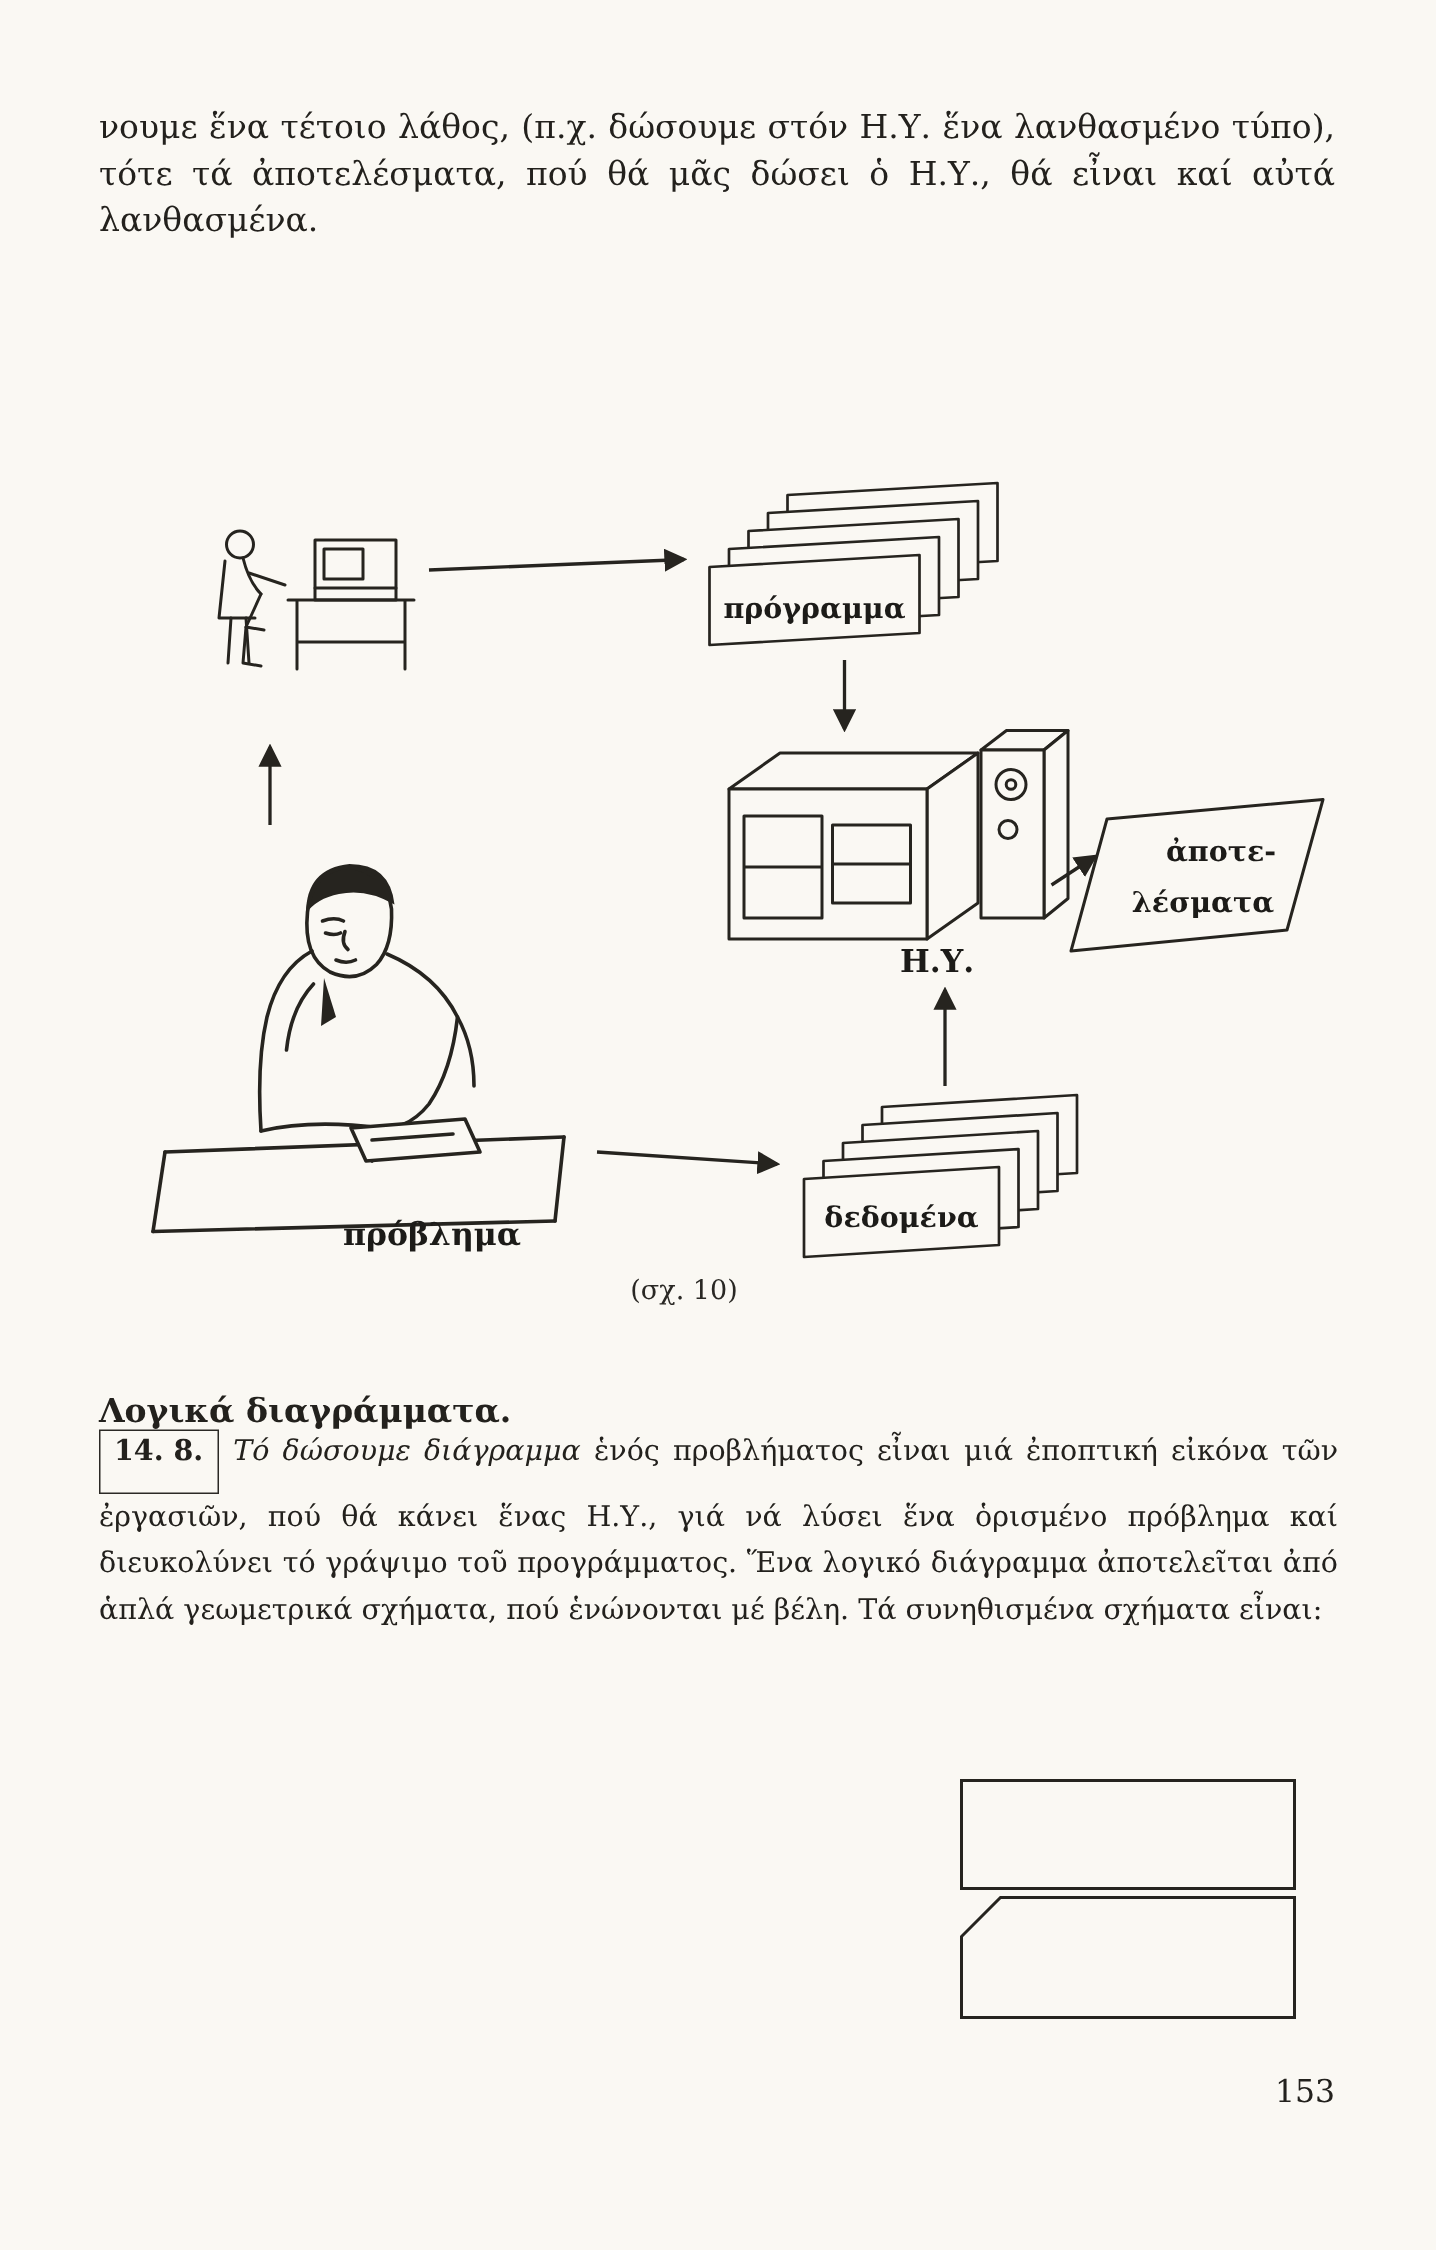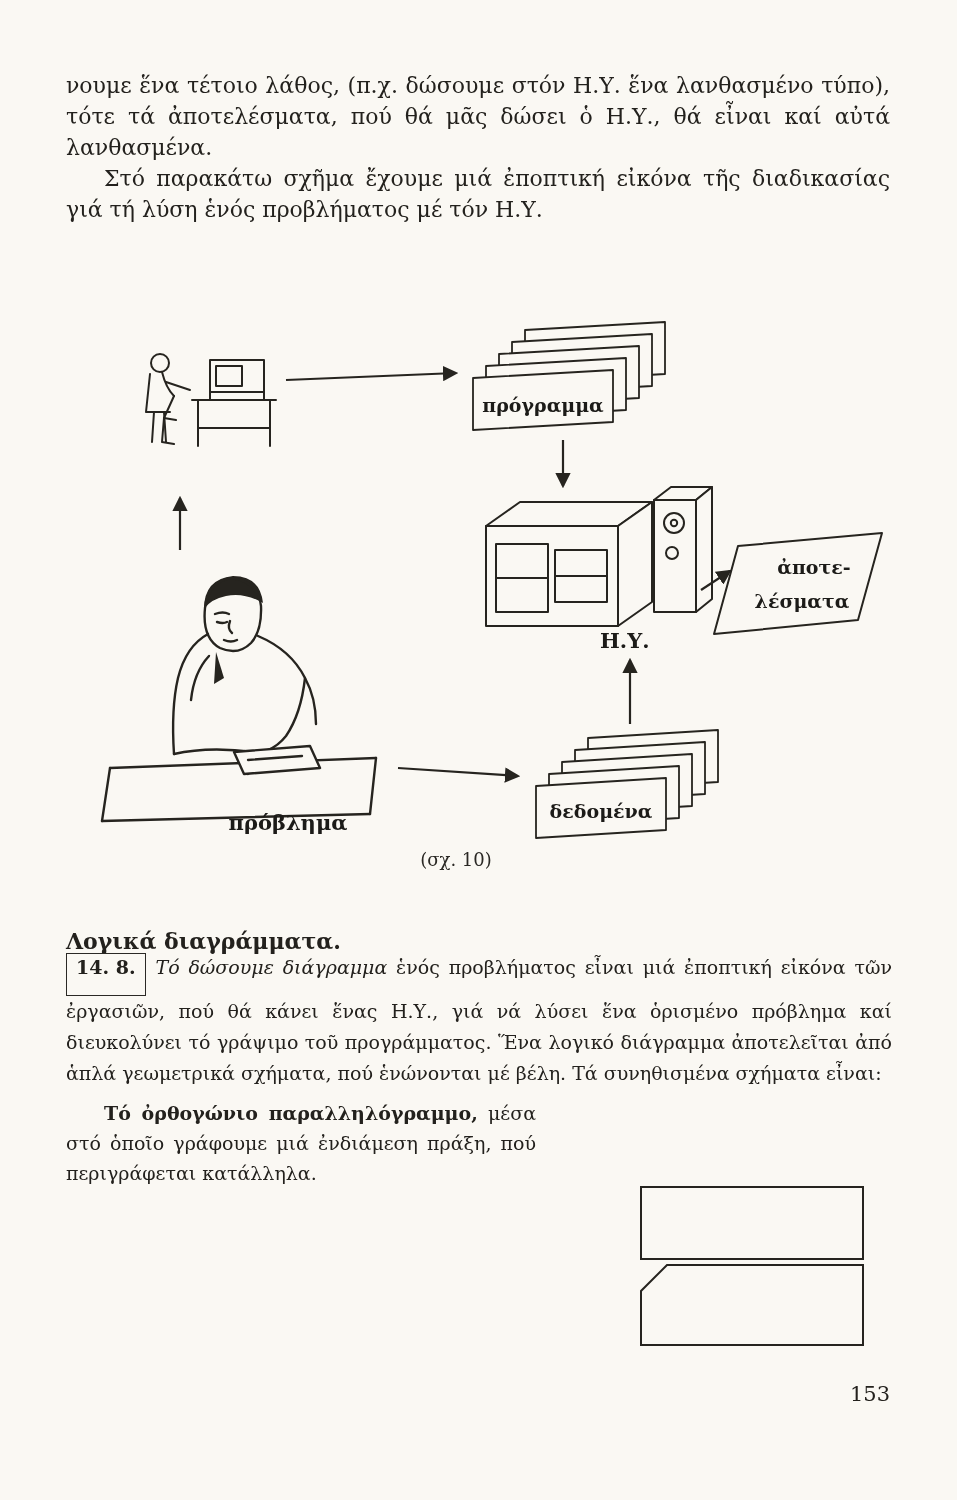--- a/index.html
+++ b/index.html
@@ -56,21 +56,20 @@
   
   text.dlabel { font:600 19px "DejaVu Serif", serif; fill:#1c1b18; stroke:none; }
   text.dlabel-big { font:700 21px "DejaVu Serif", serif; fill:#1c1b18; stroke:none; }
   text.dcaption { font:18px "DejaVu Serif", serif; fill:#2a2824; stroke:none; }
 </style>
 </head>
 <body>
 
 <div class="abs intro">
   <p class="body">νουμε ἕνα τέτοιο λάθος, (π.χ. δώσουμε στόν Η.Υ. ἕνα λανθασμένο τύπο), τότε τά ἀποτελέσματα, πού θά μᾶς δώσει ὁ Η.Υ., θά εἶναι καί αὐτά λανθασμένα.</p>
-  <p class="body indent">Στό παρακάτω σχῆμα ἔχουμε μιά ἐποπτική εἰκόνα τῆς διαδικασίας γιά τή λύση ἑνός προβλήματος μέ τόν Η.Υ.</p>
 </div>
 
 <div class="abs figure">
   <svg viewBox="0 0 840 562" width="840" height="562">
     <defs>
       <marker id="ah" viewBox="0 0 10 10" refX="8.5" refY="5" markerWidth="7" markerHeight="7" orient="auto-start-reverse">
         <path d="M0 0 L10 5 L0 10 Z" fill="#26241f"></path>
       </marker>
     </defs>
 
@@ -171,21 +170,20 @@
 
 <div class="abs section-heading">Λογικά διαγράμματα.</div>
 
 <div class="abs para-148">
   <p>
     <span class="numbox">14. 8.</span><i>Τό δώσουμε διάγραμμα</i><span> ἑνός προβλήματος εἶναι μιά ἐποπτική εἰκόνα τῶν ἐργασιῶν, πού θά κάνει ἕνας Η.Υ., γιά νά λύσει ἕνα ὁρισμένο πρόβλημα καί διευκολύνει τό γράψιμο τοῦ προγράμματος. Ἕνα λογικό διάγραμμα ἀποτελεῖται ἀπό ἁπλά γεωμετρικά σχήματα, πού ἑνώνονται μέ βέλη. Τά συνηθισμένα σχήματα εἶναι:</span>
   </p>
 </div>
 
 <div class="abs definitions">
-  <p><b>Τό ὀρθογώνιο παραλληλόγραμμο,</b><span> μέσα στό ὁποῖο γράφουμε μιά ἐνδιάμεση πράξη, πού περιγράφεται κατάλληλα.</span></p>
 </div>
 
 <div class="abs rect-symbol"></div>
 <div class="abs card-symbol">
   <svg width="224" height="82" viewBox="0 0 224 82">
     <polygon points="27,1 223,1 223,81 1,81 1,27" fill="none" stroke="#26241f" stroke-width="2"></polygon>
   </svg>
 </div>
 
 <div class="abs page-num">153</div>

